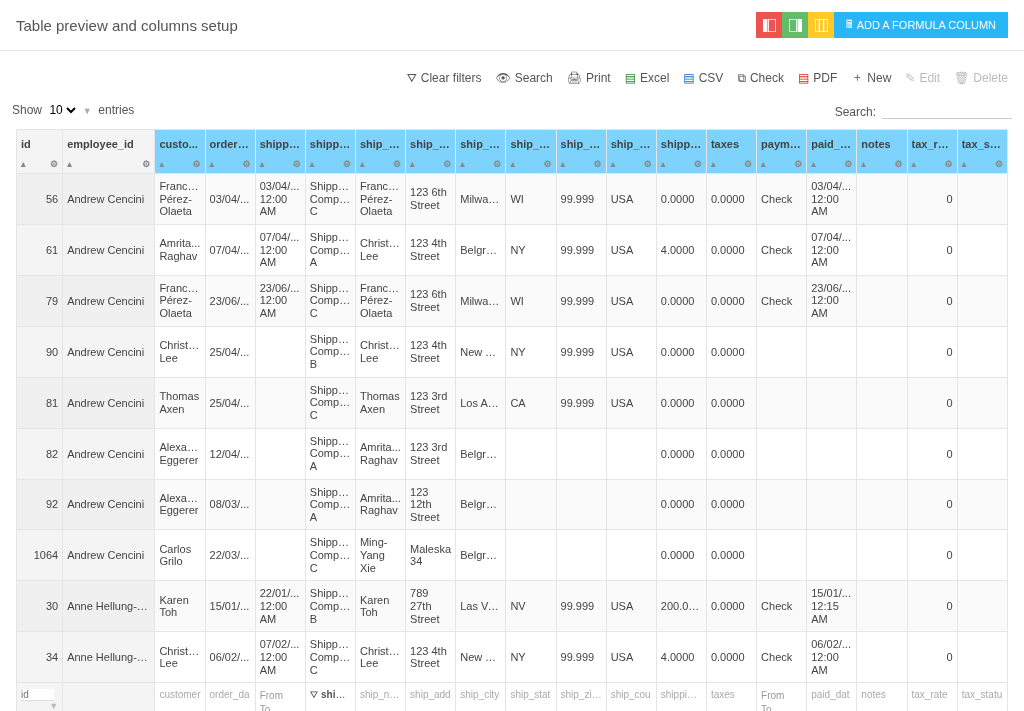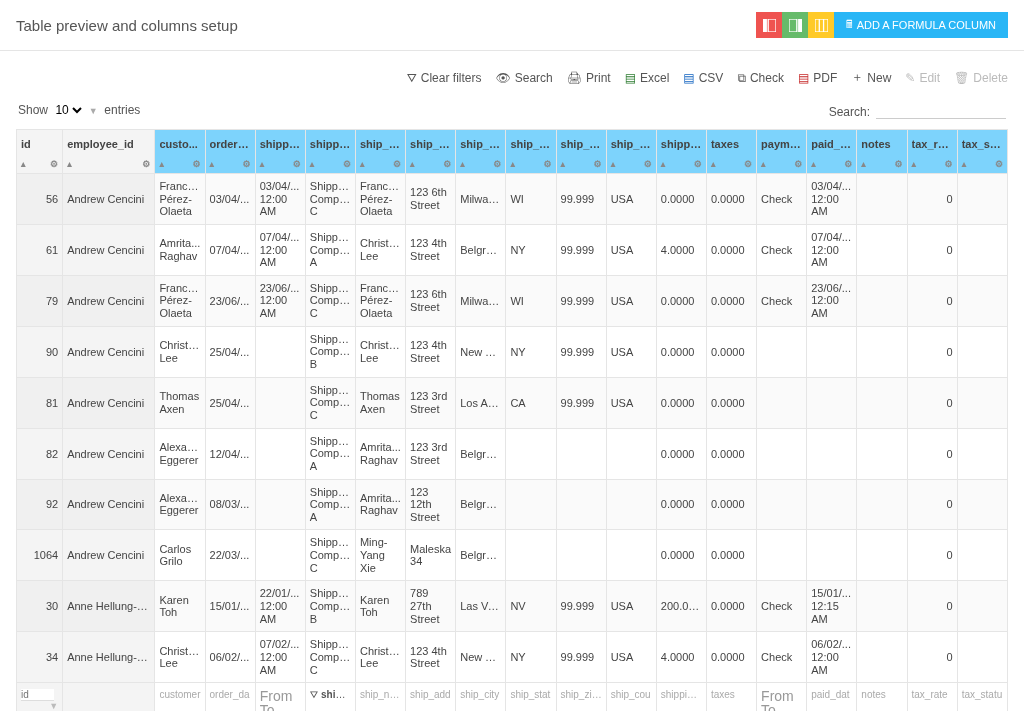--- a/index.html
+++ b/index.html
@@ -8,40 +8,40 @@
   .header h1 { font-size: 15px; font-weight: 400; color: #555; }
   .header-actions { display: flex; gap: 0; }
   .sq-btn { width: 26px; height: 26px; display: flex; align-items: center; justify-content: center; color: #fff; cursor: pointer; }
   .sq-red { background: #ef5350; }
   .sq-green { background: #66bb6a; }
   .sq-yellow { background: #ffca28; }
   .btn-formula { background: #29b6f6; color: #fff; padding: 0 12px; height: 26px; font-size: 11px; display: flex; align-items: center; cursor: pointer; gap: 4px; }
   .toolbar { display: flex; justify-content: flex-end; gap: 14px; padding: 18px 16px 8px; font-size: 12px; color: #555; }
   .tool { display: flex; align-items: center; gap: 4px; cursor: pointer; }
   .tool.disabled { color: #bbb; }
-  .controls-row { display: flex; justify-content: space-between; align-items: center; padding: 6px 18px 10px; font-size: 12px; color: #555; }
+  .controls-row { display: flex; justify-content: space-between; align-items: center; padding: 6px 12px 10px; font-size: 12px; color: #555; }
   .controls-row select { border: none; background: transparent; font-size: 12px; }
   .search-box { display: flex; align-items: flex-end; gap: 6px; }
   .search-box input { border: none; border-bottom: 1px solid #ccc; width: 130px; font-size: 12px; padding: 2px 0; outline: none; }
   .table-wrap { overflow-x: auto; margin: 0 16px; }
   table { border-collapse: collapse; width: 100%; table-layout: fixed; font-size: 11px; }
   th, td { border: 1px solid #e5e5e5; padding: 6px 4px; text-align: left; vertical-align: middle; overflow: hidden; text-overflow: ellipsis; white-space: nowrap; }
   thead th { background: #7dd3fc; font-weight: 600; font-size: 11px; position: relative; height: 44px; vertical-align: top; padding-top: 8px; }
   th .th-label { display:block; overflow:hidden; text-overflow:ellipsis; white-space:nowrap; }
   .col-id { width: 46px; }
   .col-emp { width: 92px; }
   .col-std { width: 50px; }
   th.sel, td.sel { background: #f4f4f4; }
   th .icons { position: absolute; bottom: 4px; left: 4px; right: 4px; display: flex; justify-content: space-between; font-size: 9px; color: #888; }
   tbody tr:nth-child(odd) td { background: #fafafa; }
   tbody tr:nth-child(odd) td.sel { background: #f0f0f0; }
   td.num { text-align: right; }
   tfoot td { background: #fff; color: #aaa; font-size: 10px; height: 42px; vertical-align: top; padding-top: 6px;}
   tfoot input { border: none; border-bottom: 1px solid #ddd; width: 90%; font-size: 10px; color: #666; outline:none;}
-  .stack span { display:block; font-size:14px; color:#999; line-height:14px;}
+  .stack span { display:block; font-size:10px; color:#999; line-height:14px;}
   .gear::after{content:"⚙";}
   .sort::after{content:"▴";}
   .wrap { white-space: normal; line-height: 1.15; }
 </style>
 </head>
 <body>
 
 <div class="header">
   <h1>Table preview and columns setup</h1>
   <div class="header-actions">

